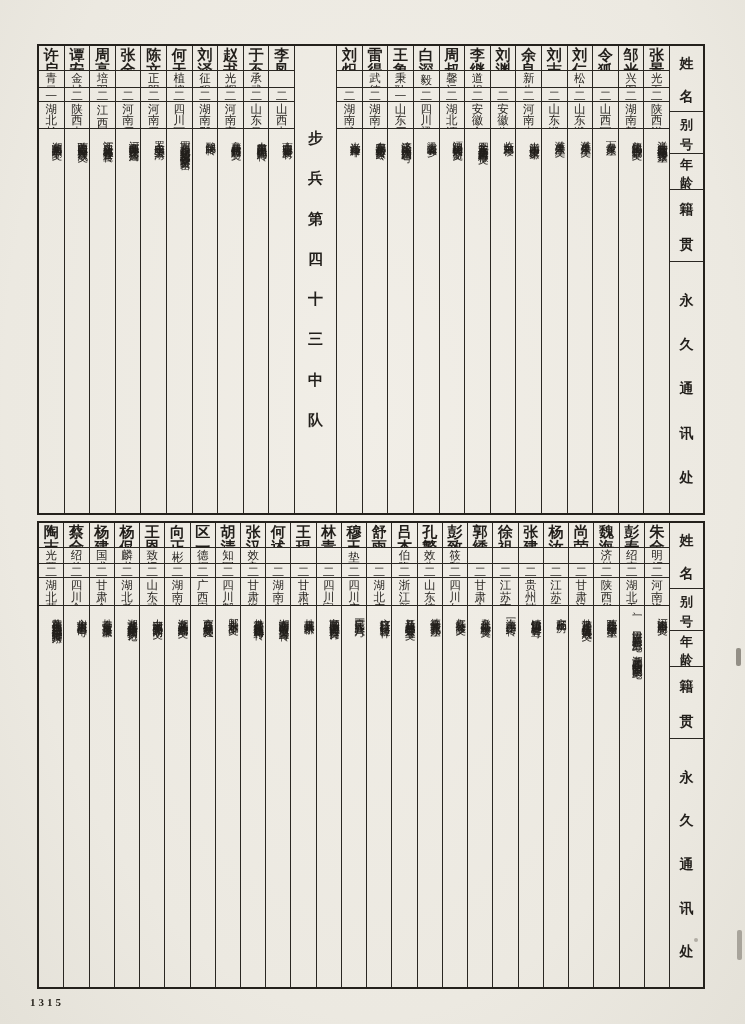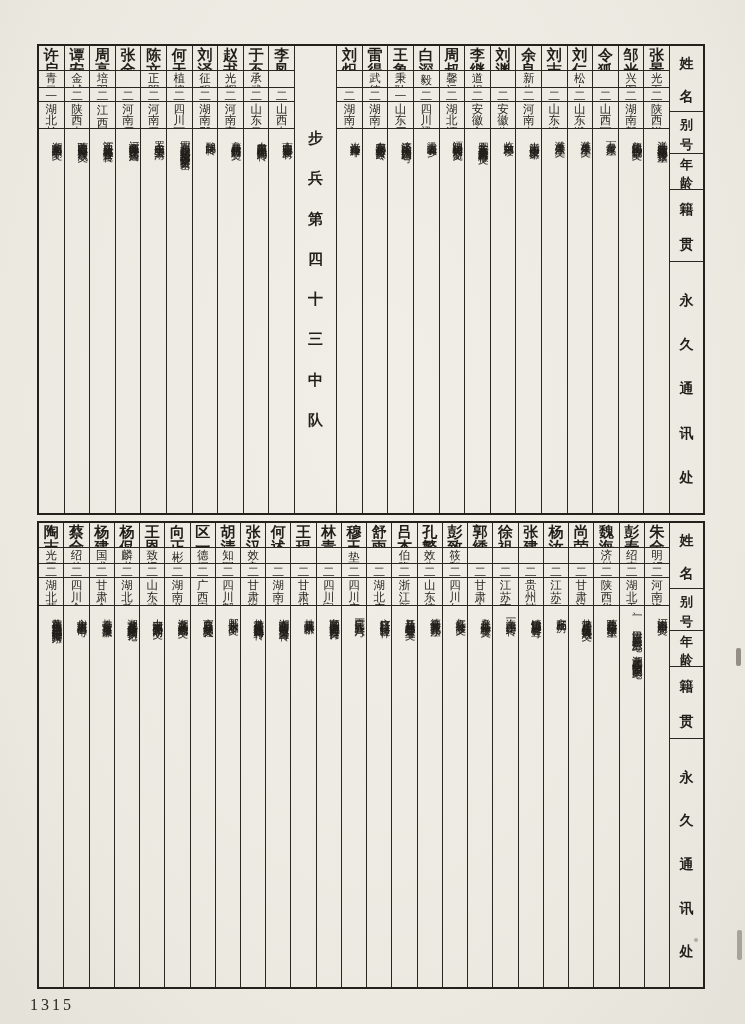--- a/index.html
+++ b/index.html
@@ -53,21 +53,21 @@
   .vtext{
     writing-mode:vertical-rl;text-orientation:upright;
     font-size:10.5px;line-height:12px;letter-spacing:1px;
     padding:4px 1px 2px 0;height:calc(100% - 6px);
     margin-left:auto;
   }
   .title-col .stack{justify-content:space-evenly;padding:60px 0;}
   .title-col .stack span{font-size:15px;font-weight:bold;}
   .page-num{
     position:absolute;left:30px;top:996px;
-    font-size:16px;letter-spacing:3px;font-weight:normal;color:#2a261f;
+    font-size:11px;letter-spacing:3px;font-weight:bold;color:#2a261f;
   }
   .smudge{position:absolute;background:#4a453c;border-radius:2px;opacity:.55;}
   .smudge.s1{left:736px;top:648px;width:5px;height:18px;}
   .smudge.s2{left:737px;top:930px;width:5px;height:30px;opacity:.4;}
   .smudge.s3{left:694px;top:938px;width:4px;height:4px;border-radius:50%;opacity:.35;}
 </style>
 </head>
 <body>
 
 <div class="sheet">

